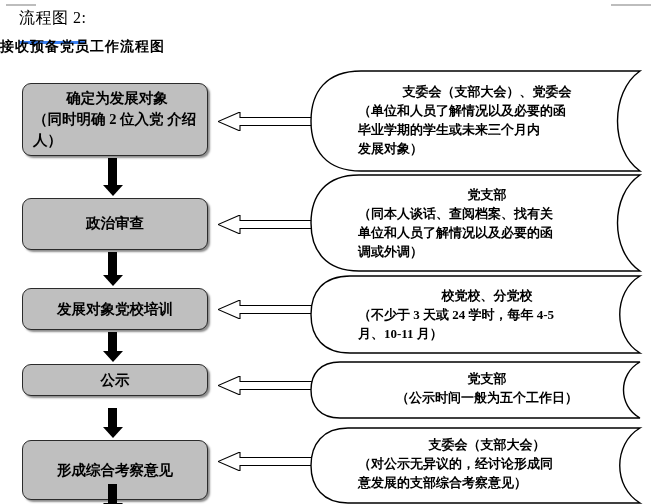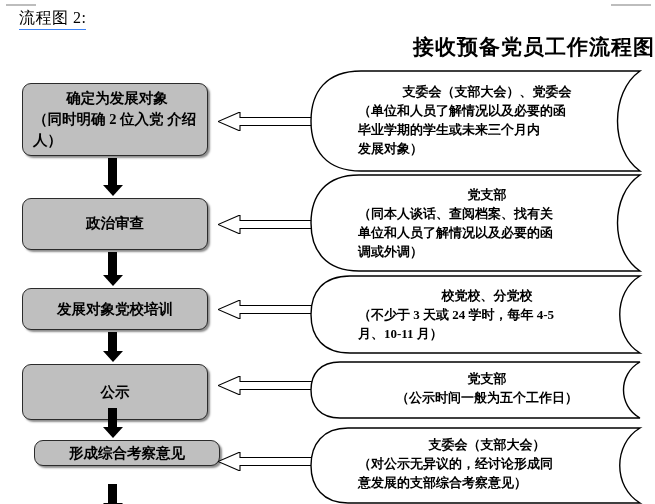--- a/index.html
+++ b/index.html
@@ -27,32 +27,32 @@
   .margin-tick.right { right: 4px; width: 40px; }
 
   
   .doc-label {
     position: absolute;
     left: 19px;
     top: 8px;
     font-size: 16px;
     font-weight: 400;
     letter-spacing: 0.5px;
-    border-bottom: 1px solid #3b82f6;
-    padding-bottom: 1px;
+    border-bottom: 3px solid #3b82f6;
+    padding-bottom: 13px;
     line-height: 20px;
     white-space: nowrap;
   }
   .doc-title {
     position: absolute;
     left: 0;
-    right: 0;
+    right: 7px;
     top: 34px;
-    text-align: right;
-    font-size: 21px;
+    text-align: left;
+    font-size: 14px;
     font-weight: bold;
     letter-spacing: 1px;
     line-height: 26px;
     white-space: nowrap;
   }
 
   
   .flow-col { position: absolute; left: 0; top: 0; }
 
   .step-box {
@@ -145,27 +145,27 @@
   </div>
 
   <div class="v-arrow" style="top:252px; height:24px;"></div>
 
   <div class="step-box" style="top:288px; height:42px;">
     <span class="txt">发展对象党校培训</span>
   </div>
 
   <div class="v-arrow" style="top:332px; height:20px;"></div>
 
-  <div class="step-box" style="top:364px; height:56px;">
+  <div class="step-box" style="top:364px; height:32px;">
     <span class="txt">公示</span>
   </div>
 
   <div class="v-arrow" style="top:408px; height:20px;"></div>
 
-  <div class="step-box" style="top:440px; height:26px;margin-left:12px;">
+  <div class="step-box" style="top:440px; height:60px;">
     <span class="txt">形成综合考察意见</span>
   </div>
 
   <div class="v-arrow" style="top:484px; height:20px;"></div>
 </div>
 
 <div class="h-arrow" style="top:112px;">
   <svg width="100" height="19" viewBox="0 0 100 19">
     <polygon points="0,9.5 22,0 22,5.5 100,5.5 100,13.5 22,13.5 22,19" fill="#ffffff" stroke="#000000" stroke-width="1.1"></polygon>
   </svg>

